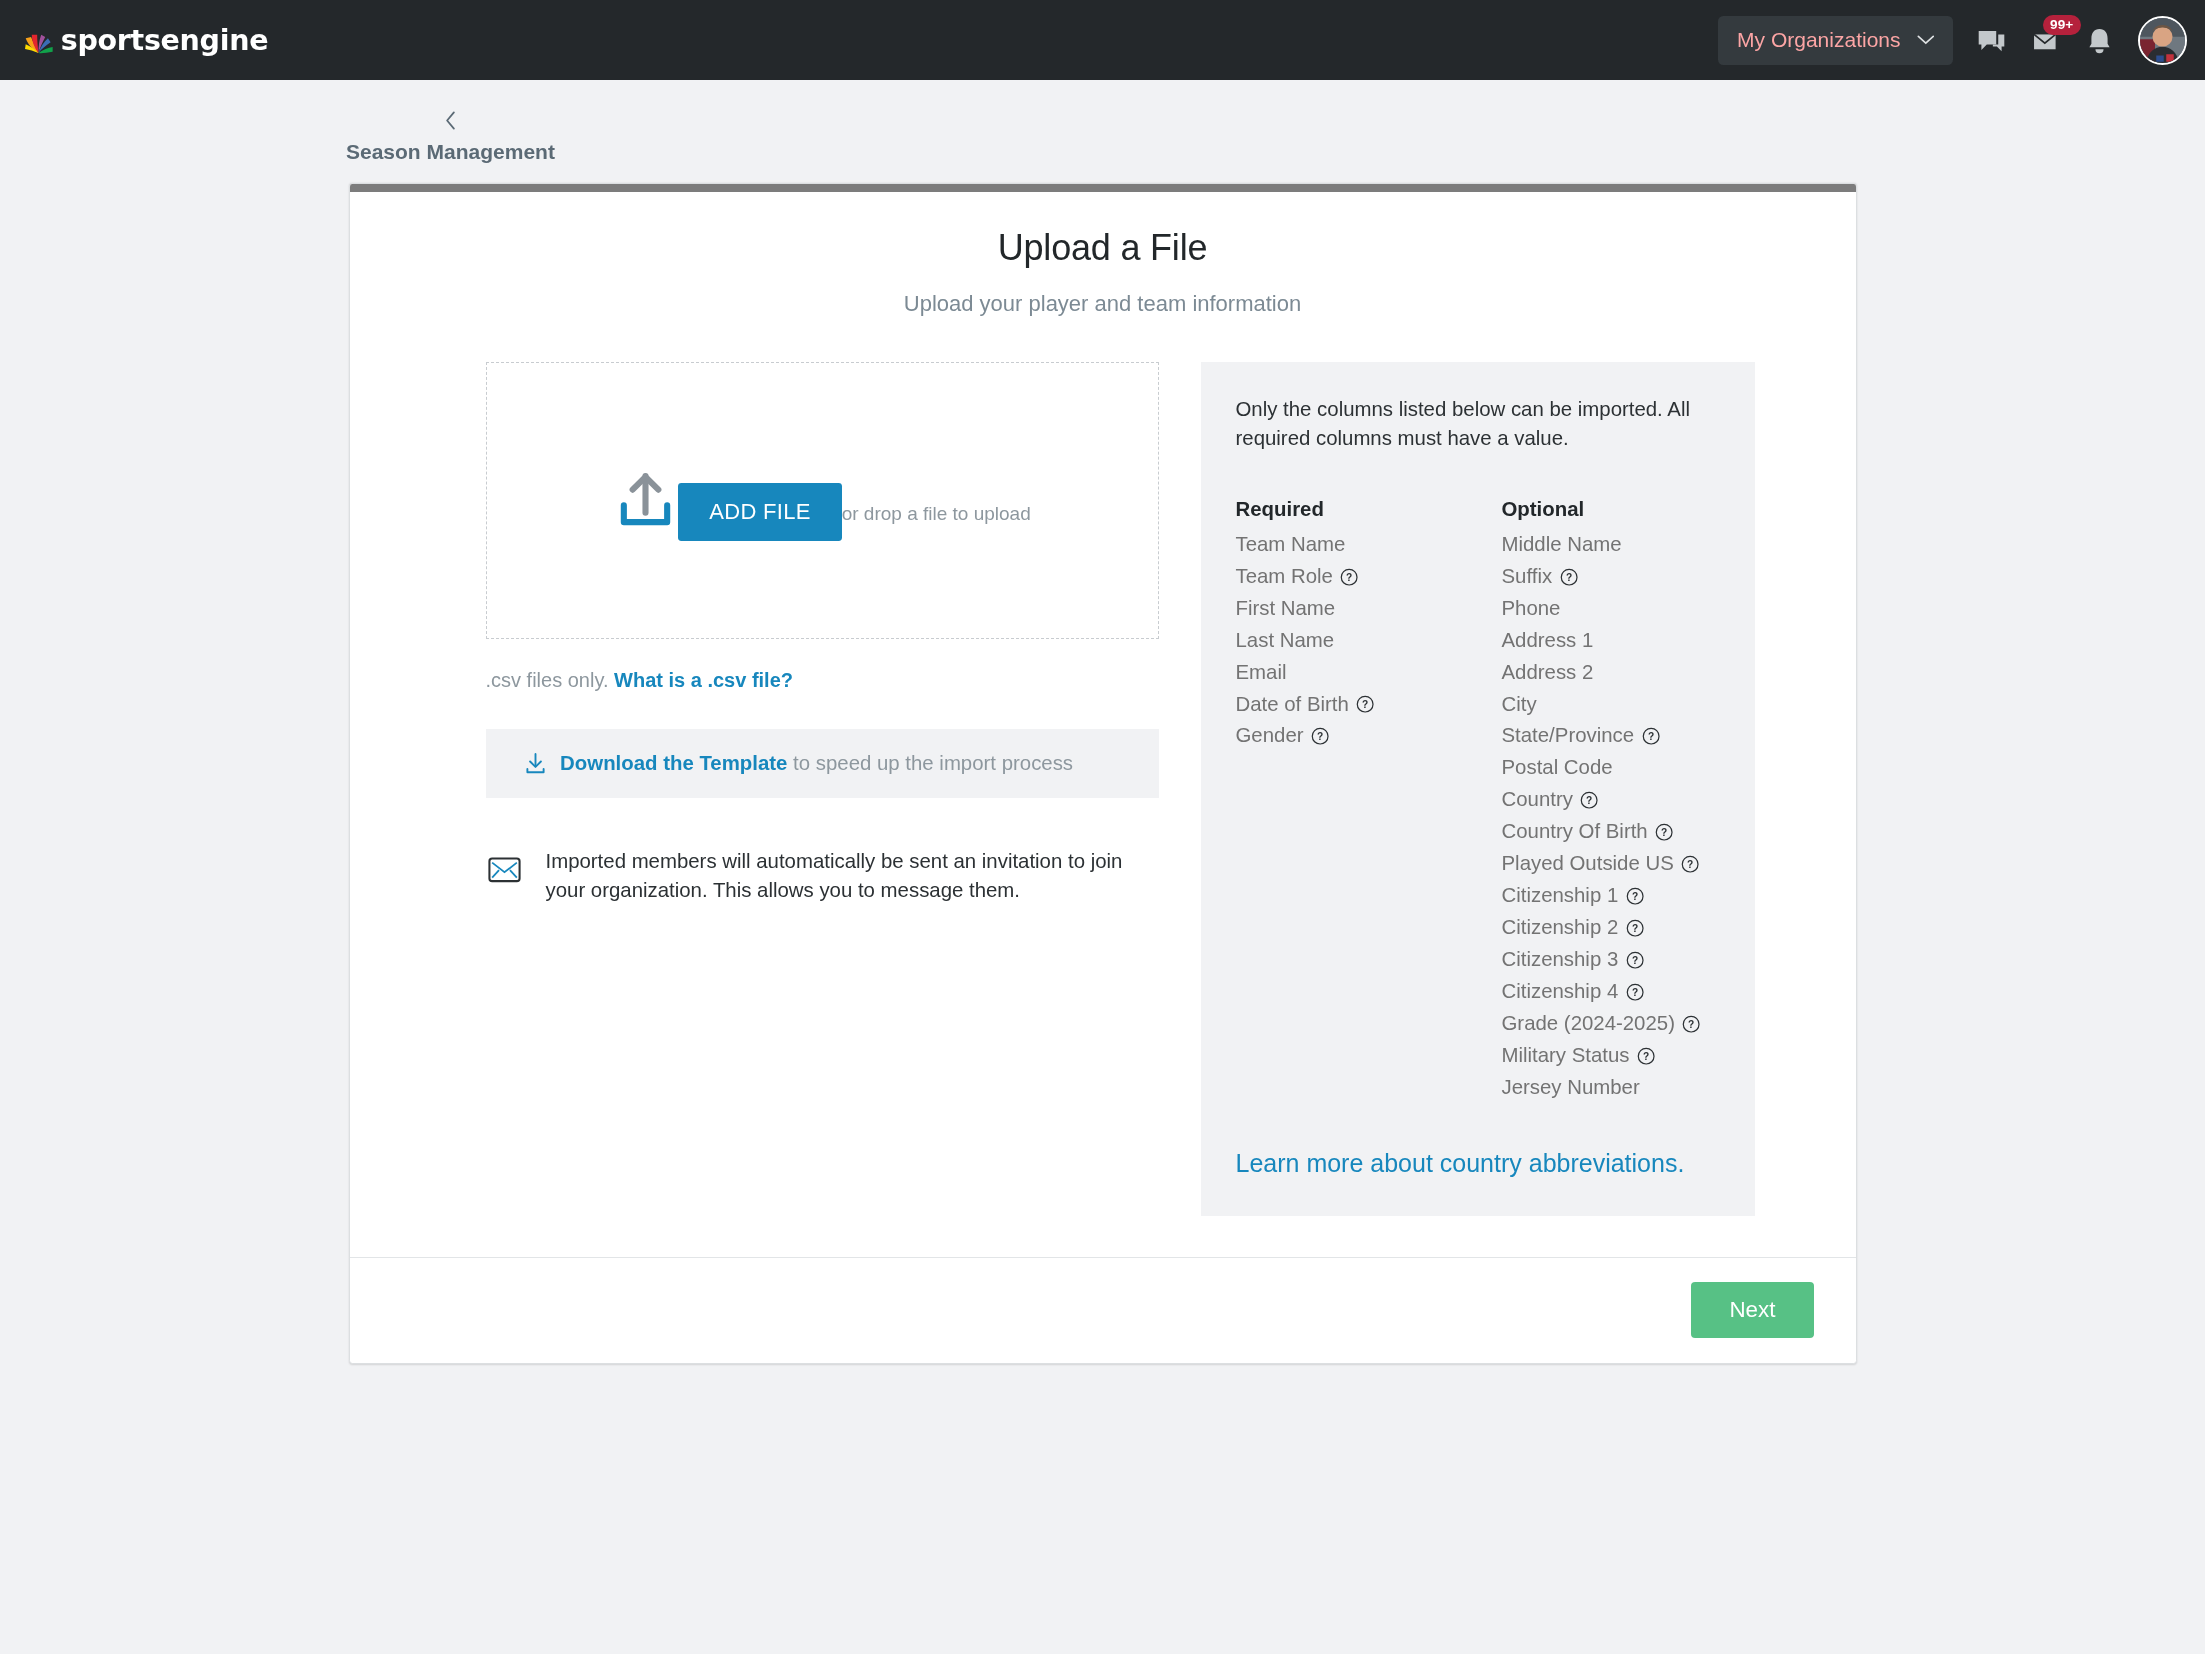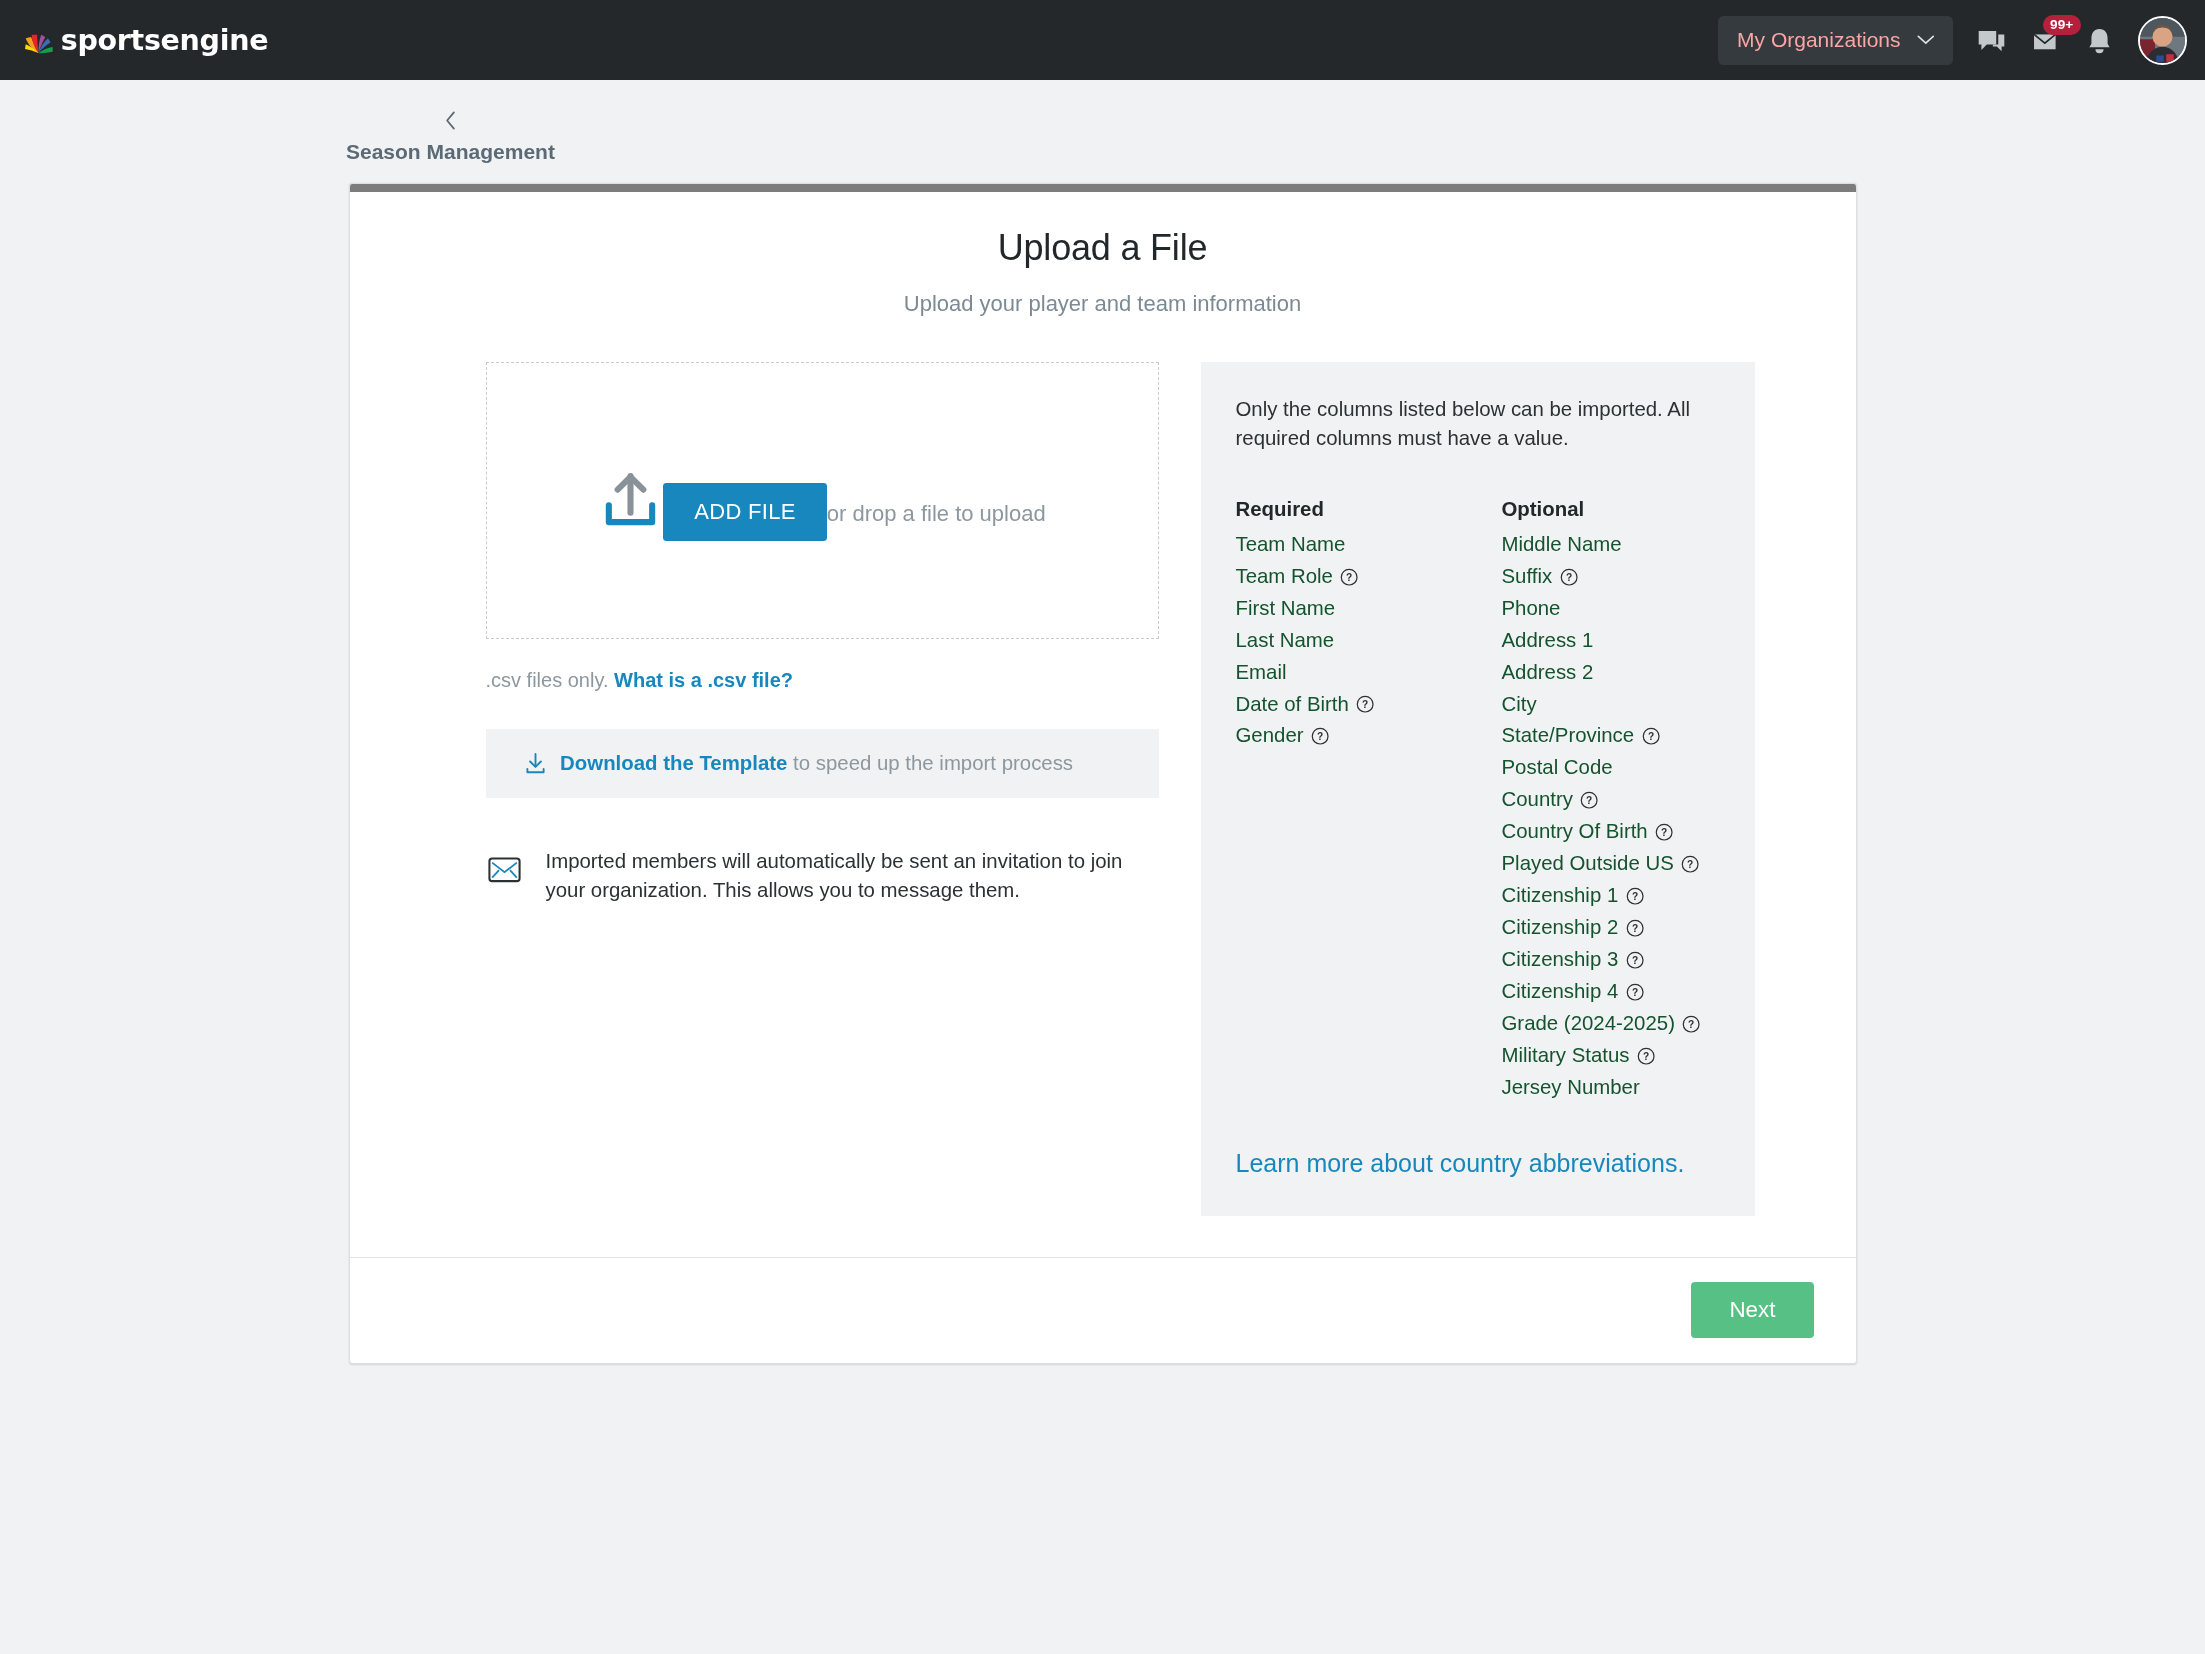--- a/index.html
+++ b/index.html
@@ -132,21 +132,21 @@
     background: #1787bd;
     color: #ffffff;
     border: none;
     border-radius: 3.4px;
     font-size: 22px;
     font-family: "Liberation Sans", sans-serif;
     padding: 16.3px 31px;
     cursor: pointer;
     letter-spacing: 0.3px;
   }
-  .drophint { margin-top: 27px; font-size: 22px; color: #8d979e; }
+  .drophint { margin-top: 27px; font-size: 19px; color: #8d979e; }
   .csvnote { margin-top: 30px; font-size: 20px; color: #8d979e; }
   .link { color: #1787bd; cursor: pointer; }
   .link.bold { font-weight: 700; }
 
   .tmplbar {
     margin-top: 37px;
     background: #f1f2f4;
     padding: 23px 38px;
     display: flex;
     align-items: center;
@@ -179,21 +179,21 @@
     margin-top: 45px;
   }
   .reqcol { width: 266px; flex: none; }
   .reqcol.optcol { width: 271px; }
   .colhead { font-size: 20.4px; font-weight: 700; color: #22272a; margin-bottom: 7.5px; }
   .fieldrow {
     display: flex;
     align-items: center;
     gap: 7.5px;
     font-size: 20.4px;
-    color: #14532d;
+    color: #737373;
     line-height: 1.37;
     padding: 2px 0;
   }
   .help {
     width: 18.3px; height: 18.3px;
     flex: none;
     display: block;
     cursor: pointer;
   }
   .learnmore {

